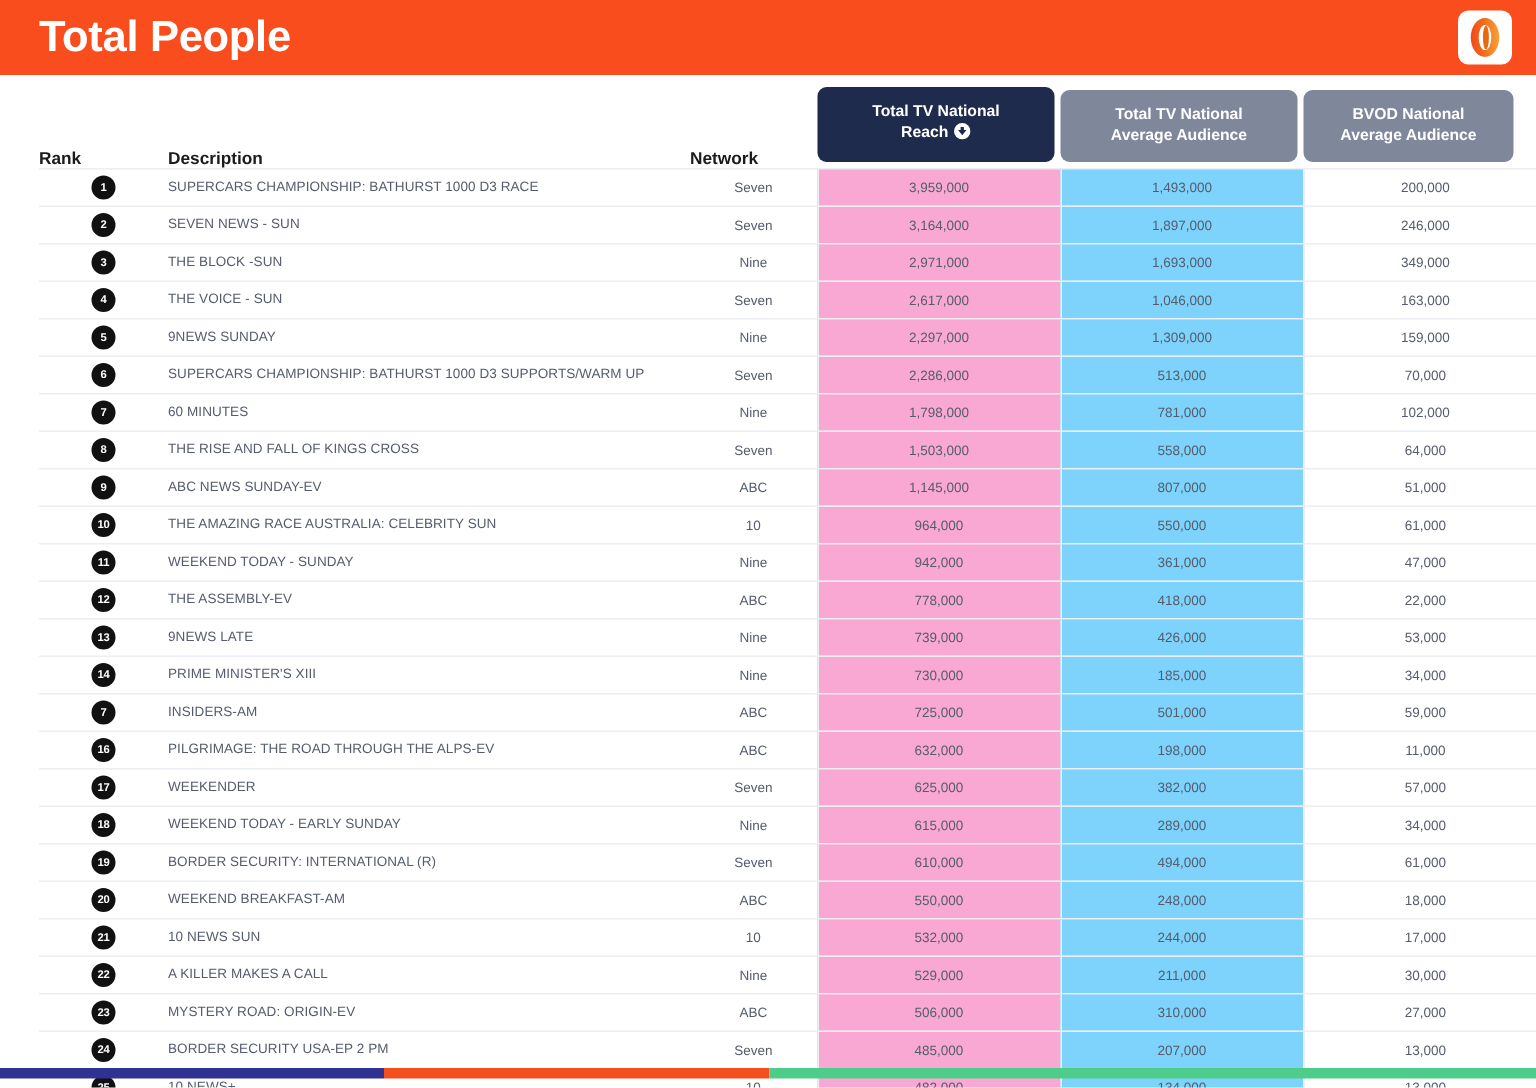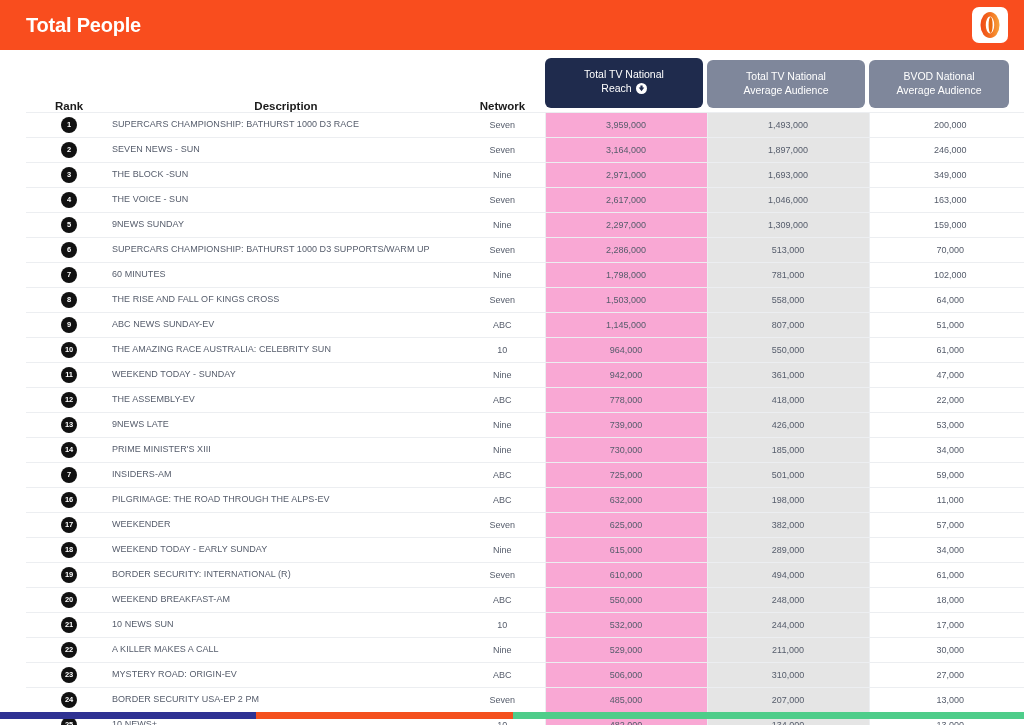--- a/index.html
+++ b/index.html
@@ -24,21 +24,21 @@
     background: #f94d1e;
     display: flex;
     align-items: center;
     justify-content: space-between;
     padding: 0 16px 0 26px;
     position: relative;
   }
 
   #page-title {
     color: #ffffff;
-    font-size: 20px;
+    font-size: 29px;
     font-weight: bold;
     letter-spacing: -0.2px;
     line-height: 1;
   }
 
   #header-right {
     display: flex;
     align-items: center;
     gap: 11px;
   }
@@ -75,42 +75,42 @@
   #table-header-row th {
     padding: 0;
     vertical-align: bottom;
     background: #ffffff;
   }
 
   .plain-head {
     font-size: 11.5px;
     font-weight: bold;
     color: #1b1b1b;
-    text-align: center;
+    text-align: left;
     padding-bottom: 14px;
     height: 62px;
     vertical-align: bottom;
   }
   .plain-head.rank-head { width: 86px; }
   .plain-head.desc-head { width: 348px; }
   .plain-head.net-head  { width: 85px; }
 
   .metric-head-cell {
     width: 162px;
     padding: 0 4px 4px 0 !important;
     height: 62px;
     vertical-align: bottom;
   }
   .metric-head-cell:last-child { padding-right: 22px !important; }
 
   .metric-head-box {
     border-radius: 6px;
     color: #ffffff;
     font-size: 10.5px;
-    font-weight: normal;
+    font-weight: bold;
     line-height: 1.35;
     text-align: center;
     padding: 9px 22px 10px;
     min-height: 45px;
     display: flex;
     flex-direction: column;
     justify-content: center;
   }
   .metric-head-box.active   { background: #1f2b4d; }
   .metric-head-box.inactive { background: #7f879b; }
@@ -163,21 +163,21 @@
 
   .cell-metric {
     text-align: center;
     background: #fafbfc;
     border-left: 1px solid #eceef1;
   }
   .cell-metric.col-last {
     background: #ffffff;
     padding-right: 18px;
   }
-  .cell-metric.col-mid { background: #e5e5e5; }
+  .cell-metric.col-mid { background: #7dd3fc; }
 
   
   .cell-metric.col-reach { background: #f9a8d4; margin-left: 16px; }
 
   
   #footer-bar {
     position: absolute;
     left: 0;
     bottom: 6px;
     width: 100%;

